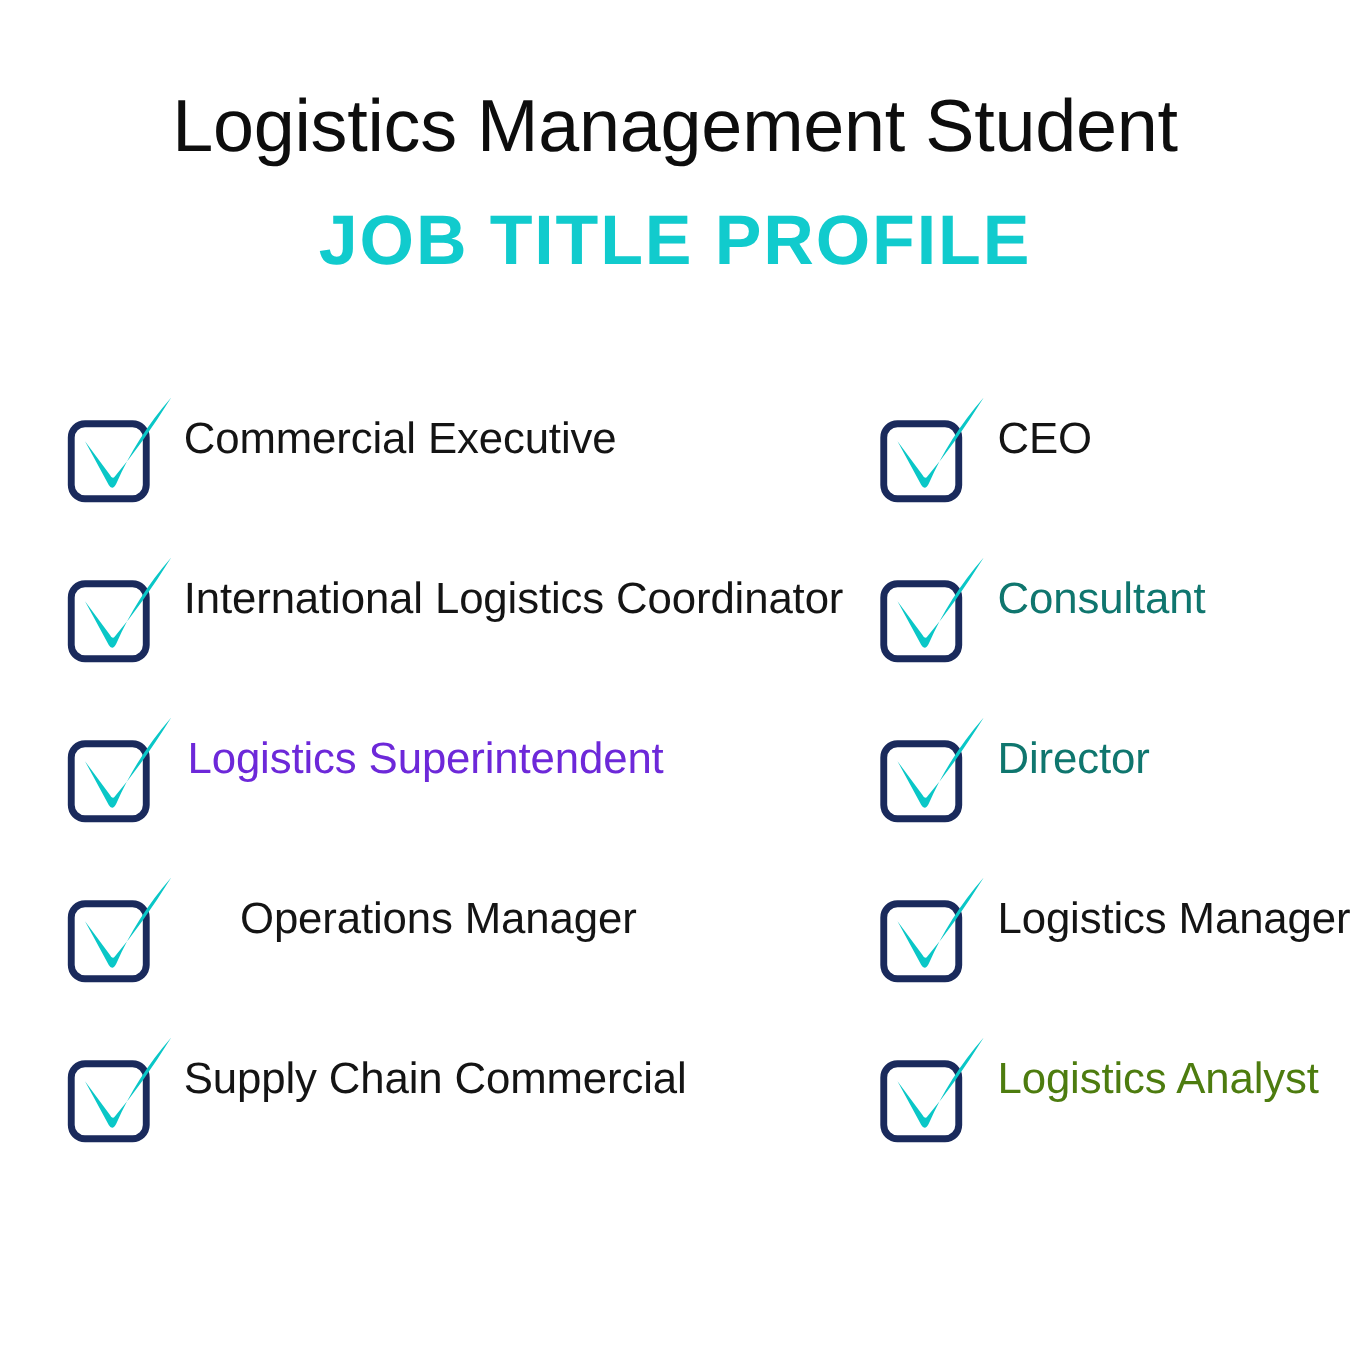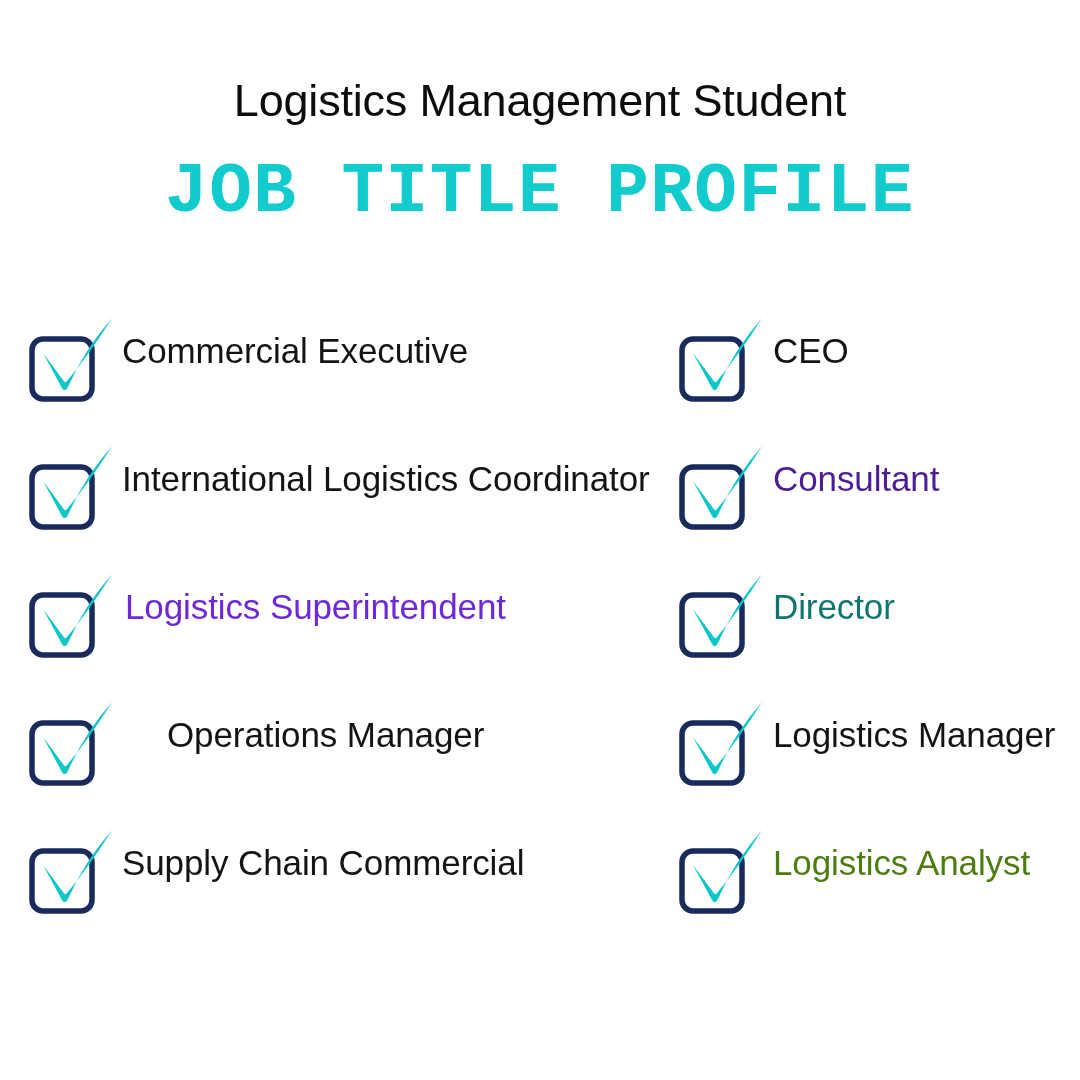--- a/index.html
+++ b/index.html
@@ -29,50 +29,50 @@
     top: 0;
     left: 0;
     width: 1080px;
     text-align: center;
   }
 
   .subtitle {
     margin: 0;
     padding-top: 70px;
     font-family: "Liberation Sans", sans-serif;
-    font-size: 45px;
+    font-size: 59px;
     font-weight: 400;
     letter-spacing: -0.2px;
     color: #0d0d0d;
     line-height: 62px;
     white-space: nowrap;
   }
 
   .maintitle {
     margin: 0;
     padding-top: 14px;
-    font-family: Liberation Mono, monospace;
-    font-size: 71px;
+    font-family: Liberation Sans, sans-serif;
+    font-size: 56px;
     font-weight: 700;
     letter-spacing: 1.5px;
     line-height: 92px;
     color: #11cbcd;
     white-space: nowrap;
   }
 
   
   .checklist {
     position: absolute;
     top: 306px;
     left: 0;
     width: 1080px;
     display: grid;
     grid-template-columns: 650px 390px;
     grid-auto-rows: 128px;
-    padding-left: 29px;
+    padding-left: 54px;
     box-sizing: border-box;
   }
 
   .check-row {
     display: flex;
     align-items: flex-start;
     position: relative;
   }
 
   .checkbox {
@@ -148,21 +148,21 @@
       <span class="row-label" style="color: rgb(20, 20, 20);">International Logistics Coordinator</span>
     </div>
 
     <div class="check-row col-right">
       <span class="checkbox">
         <svg width="90" height="90" viewBox="0 0 90 90" xmlns="http://www.w3.org/2000/svg">
           <rect x="3" y="33" width="60" height="60" rx="11" ry="11" fill="#ffffff" stroke="#1a2a5c" stroke-width="5.5"></rect>
           <path d="M14 47 L33 82 Q36 87 39 81 Q55 44 83 12 Q60 49 38 75 Q36 78 34 74 Z" fill="#0ac7c7"></path>
         </svg>
       </span>
-      <span class="row-label" style="color: #4c1d95;">Consultant</span>
+      <span class="row-label" style="color: #0f766e;">Consultant</span>
     </div>
 
     <div class="check-row col-left row-indent">
       <span class="checkbox">
         <svg width="90" height="90" viewBox="0 0 90 90" xmlns="http://www.w3.org/2000/svg">
           <rect x="3" y="33" width="60" height="60" rx="11" ry="11" fill="#ffffff" stroke="#1a2a5c" stroke-width="5.5"></rect>
           <path d="M14 47 L33 82 Q36 87 39 81 Q55 44 83 12 Q60 49 38 75 Q36 78 34 74 Z" fill="#0ac7c7"></path>
         </svg>
       </span>
       <span class="row-label" style="color: #6d28d9;">Logistics Superintendent</span>

